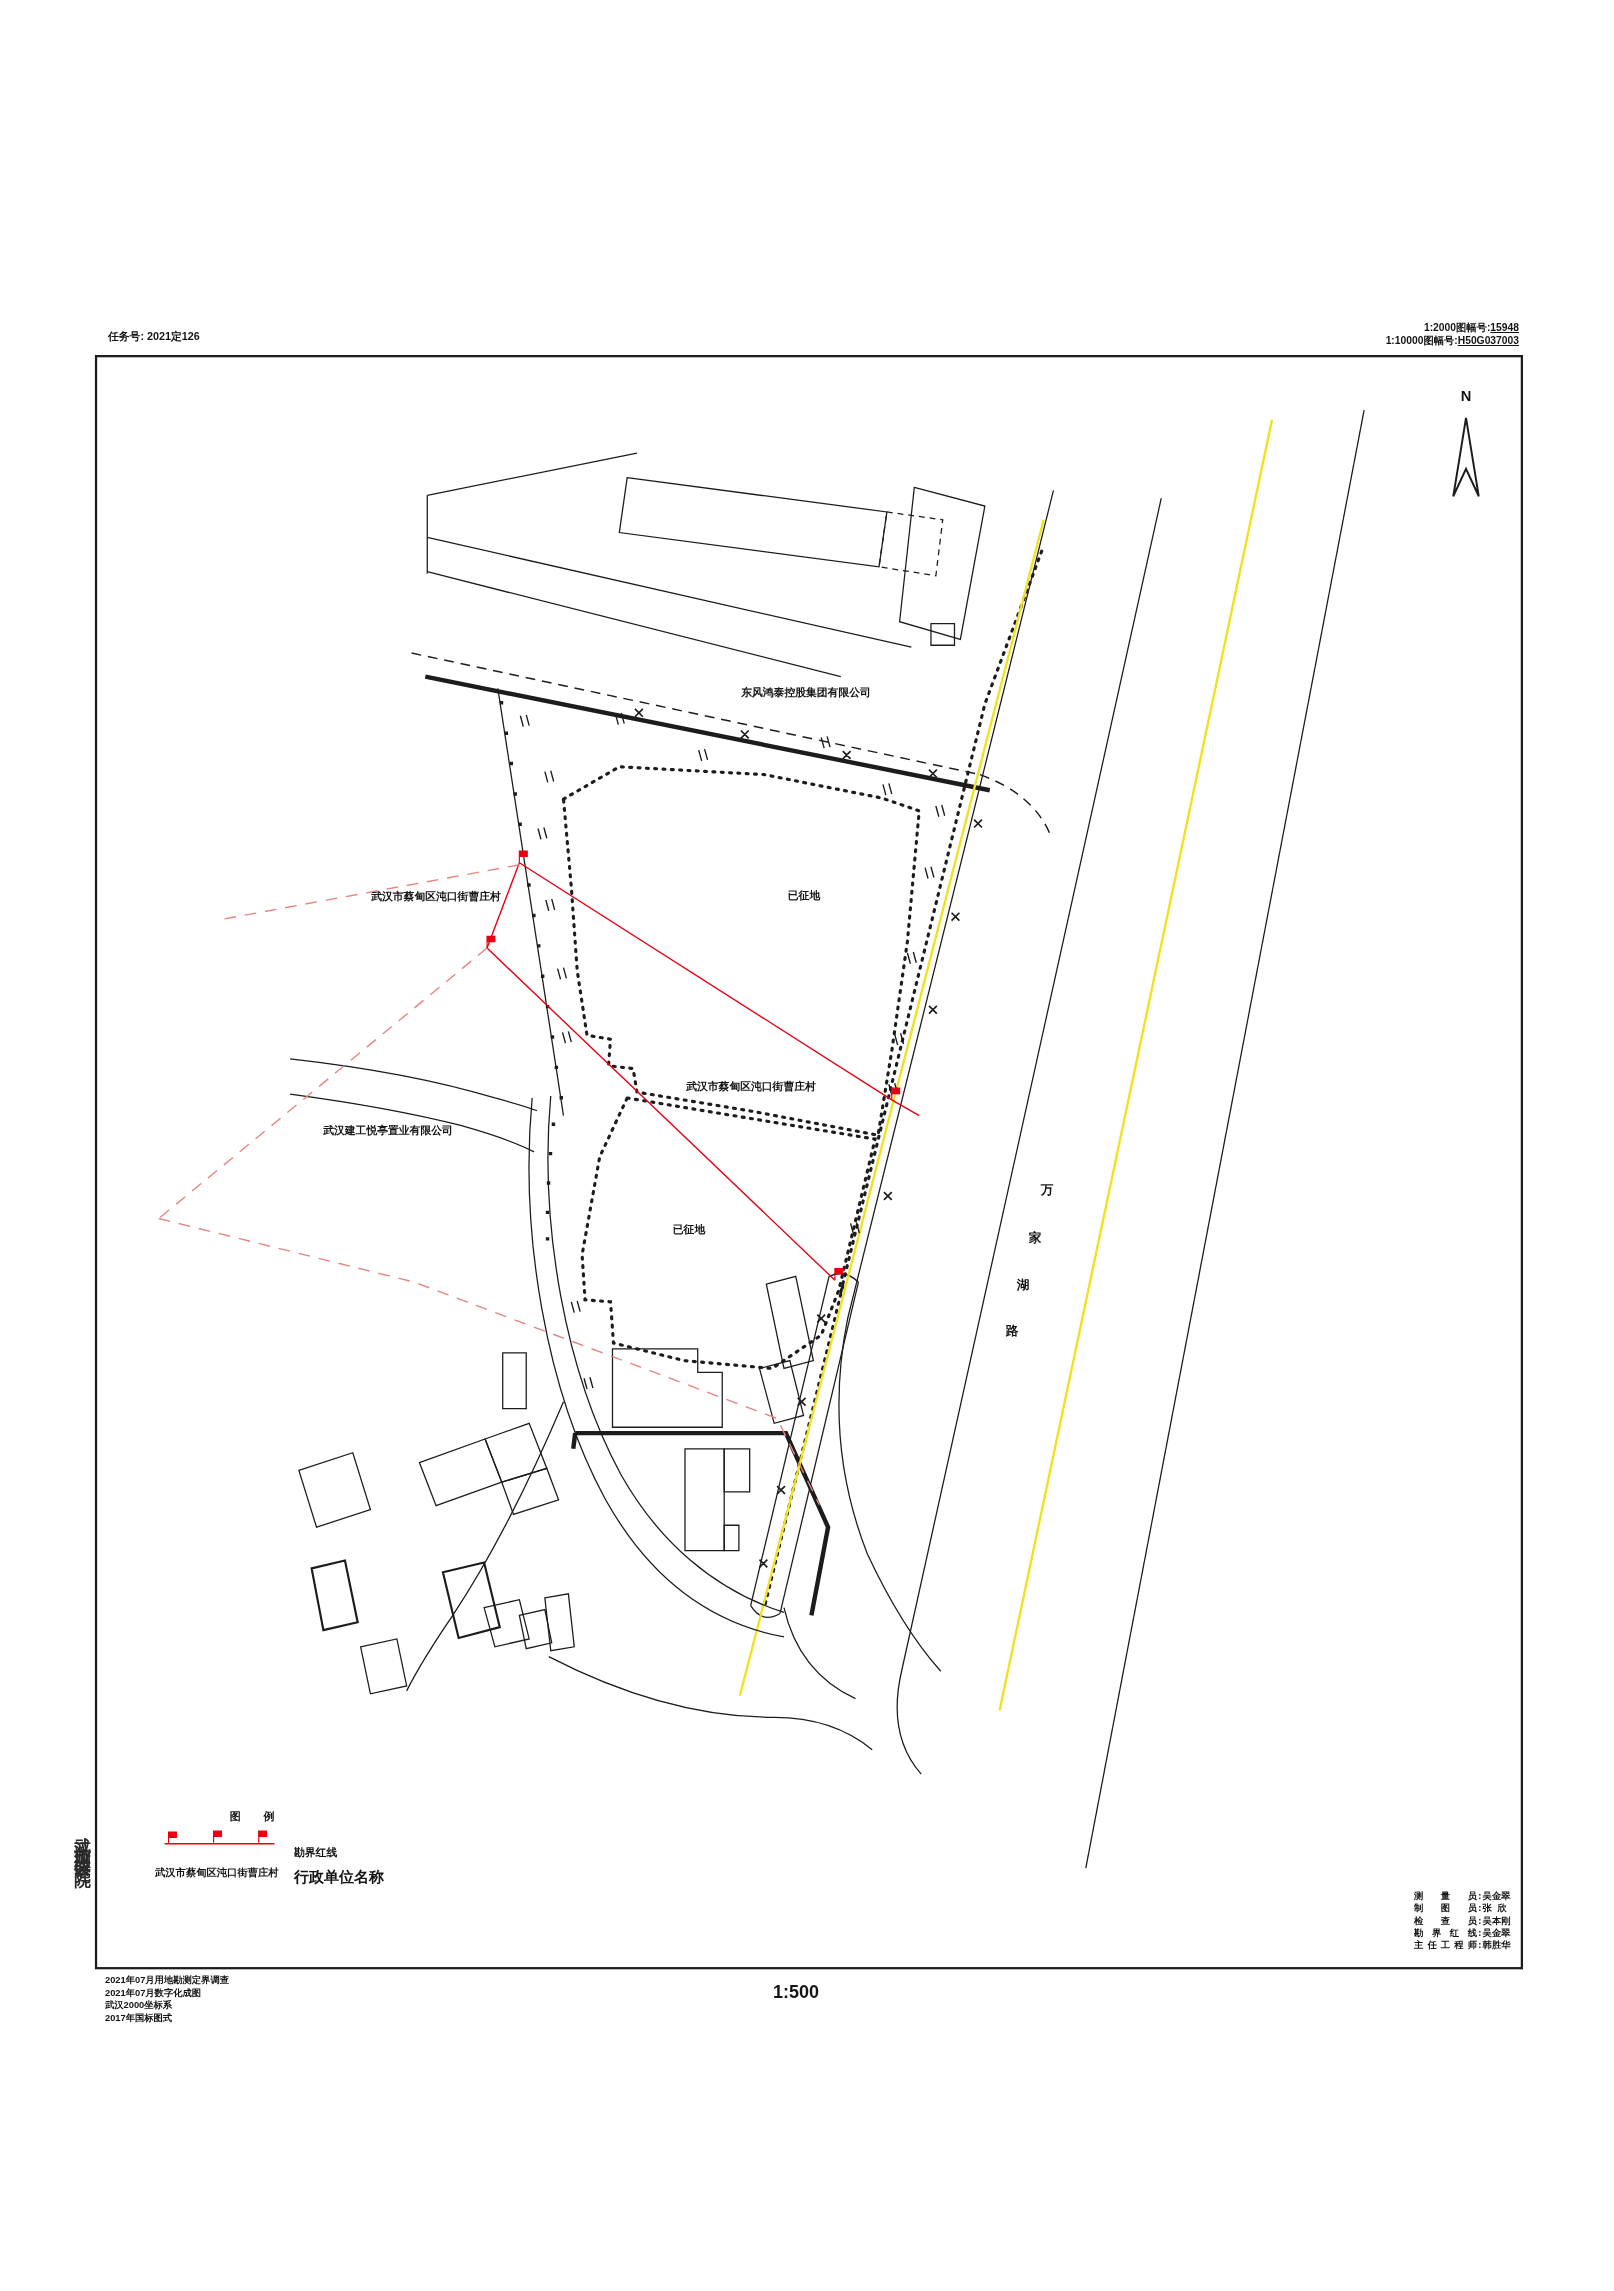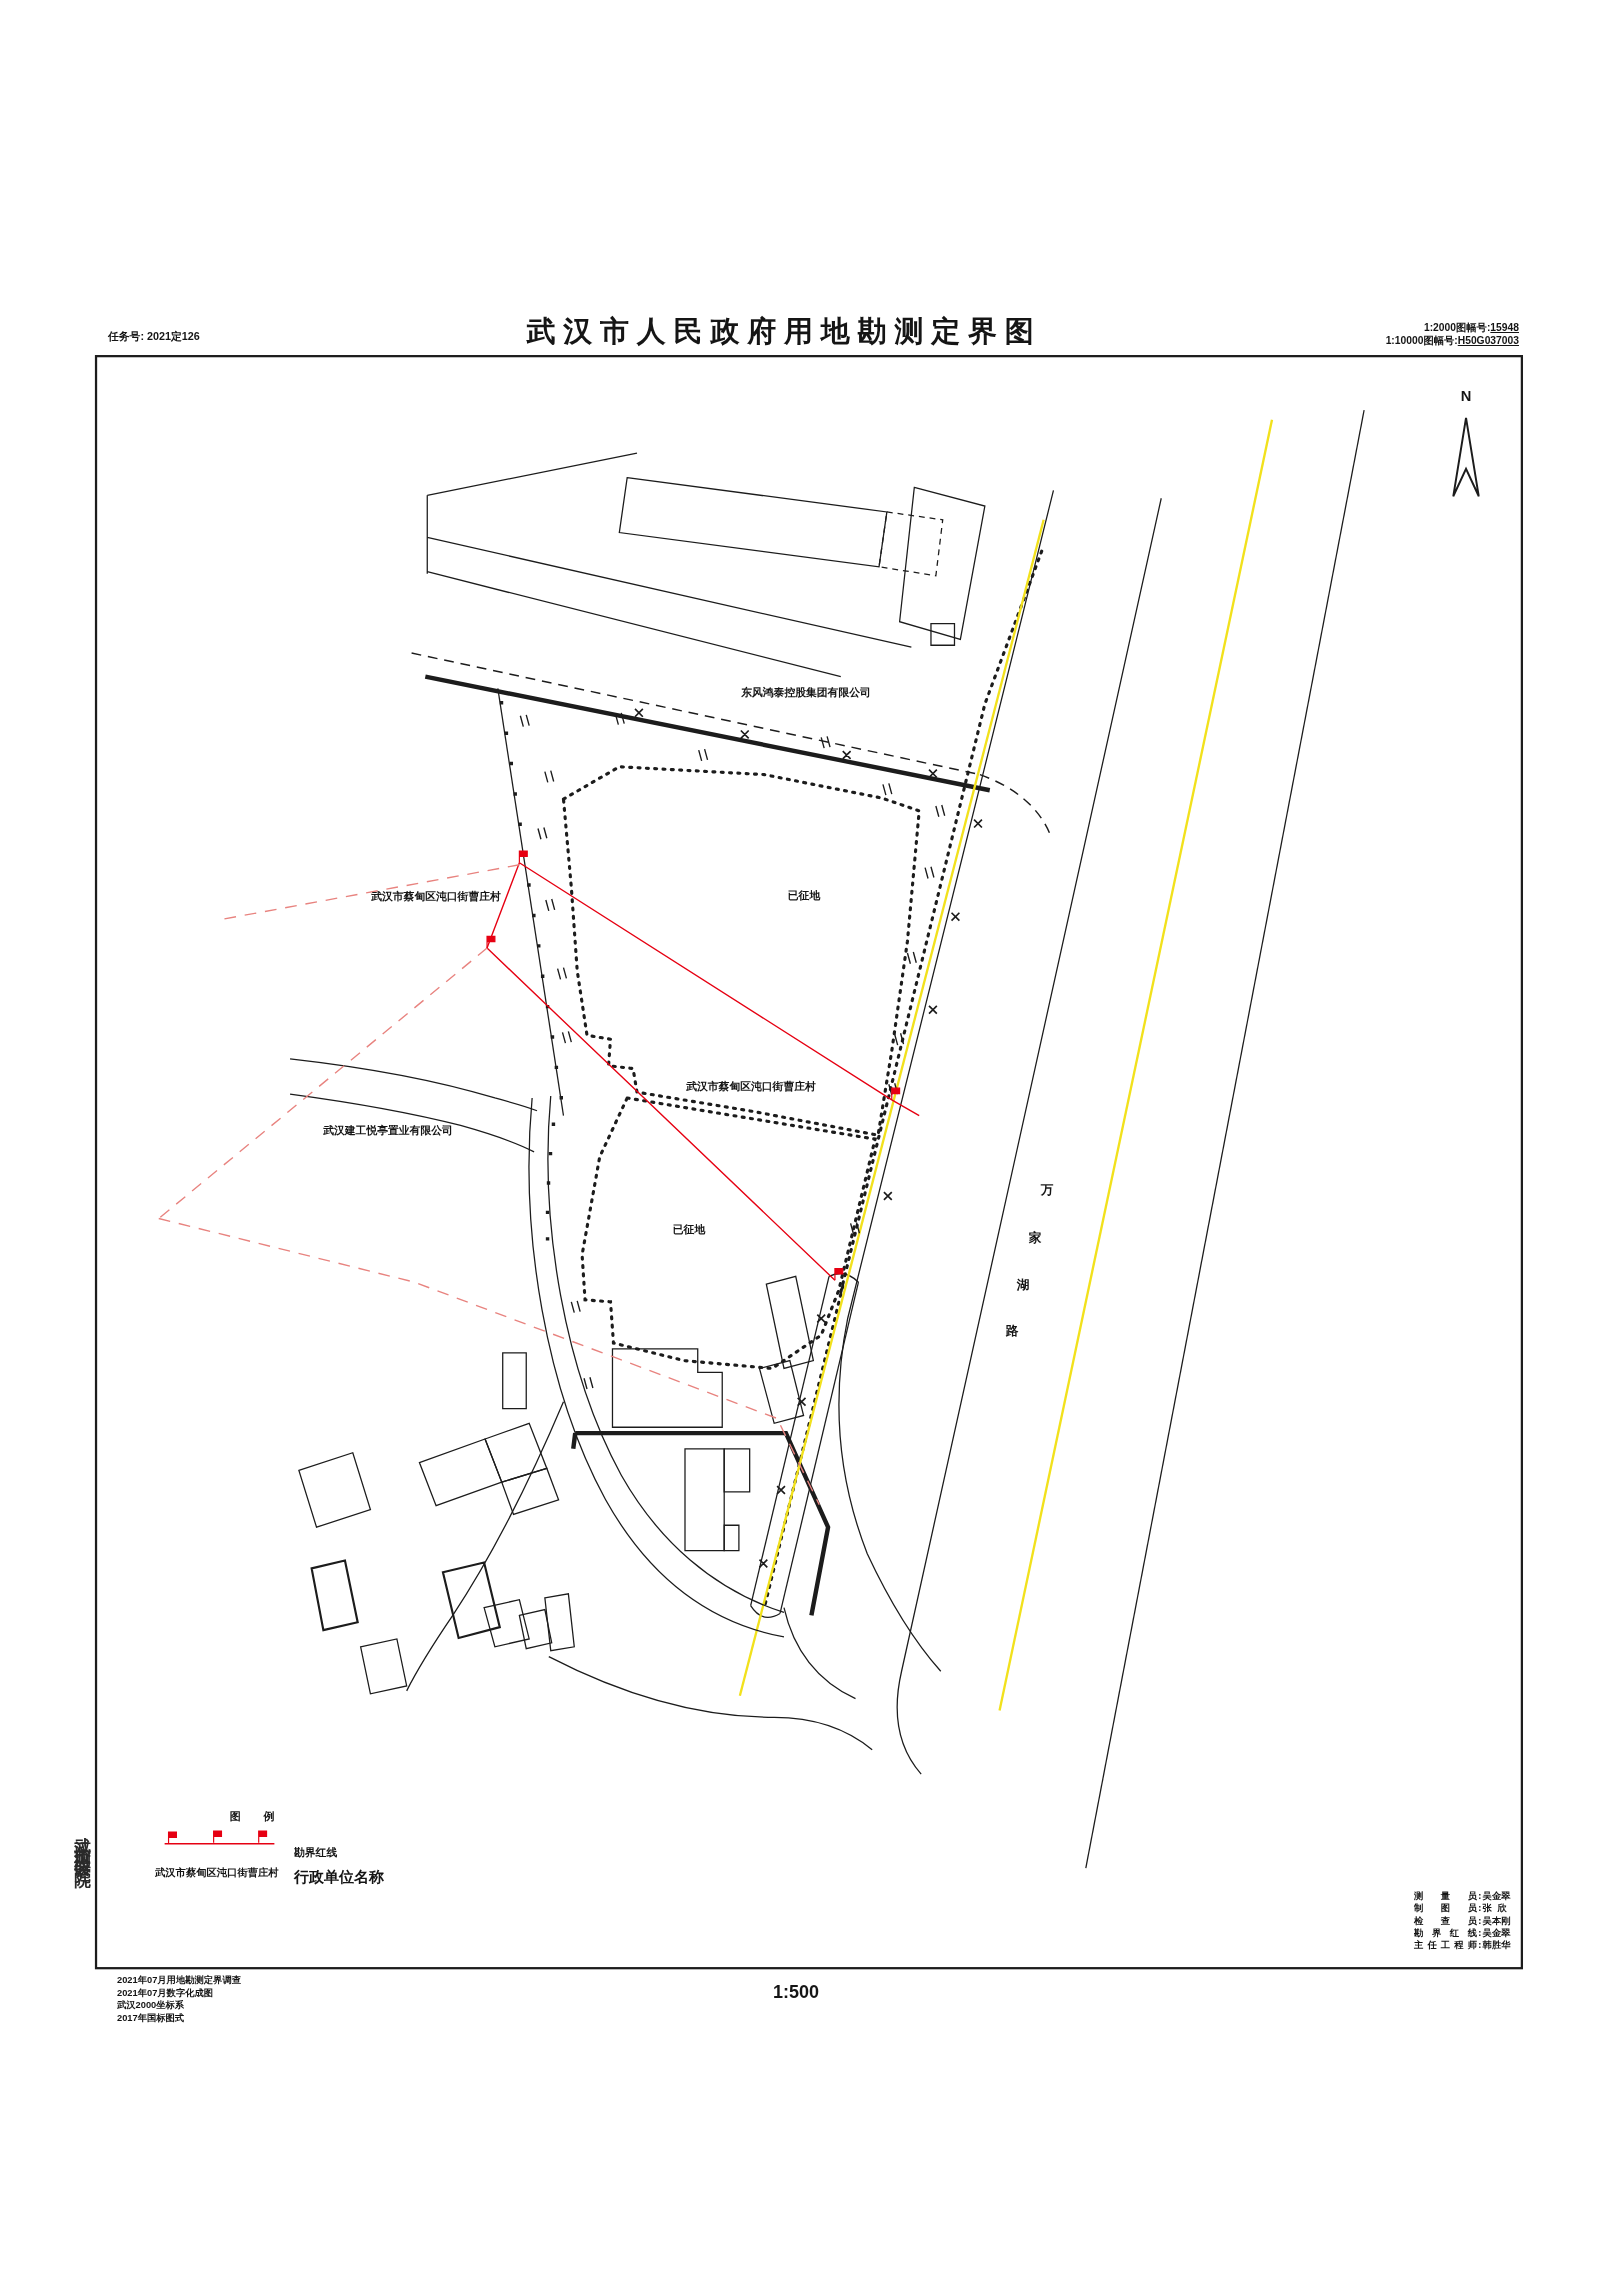--- a/index.html
+++ b/index.html
@@ -172,21 +172,20 @@
     <g>
       <path class="red-ln" d="M168 1881 L280 1881"></path>
       <path class="flag" d="M172 1881v-12h8v5.5h-8z M218 1880v-12h8v5.5h-8z M264 1880v-12h8v5.5h-8z"></path>
     </g>
 
     <path class="narrow" d="M1496 426 L1483 506 L1496 478 L1509 506 Z"></path>
   </svg>
 
   <div class="lbl task" style="left:108px;top:330px;">任务号: 2021定126</div>
 
-  <div class="lbl ctr title" style="left:784px;top:312px;">武汉市人民政府用地勘测定界图</div>
 
   <div class="lbl sheet" style="right:95px;top:321px;">
     <span>1:2000图幅号:</span><span class="num">15948</span>
   </div>
   <div class="lbl sheet" style="right:95px;top:334px;">
     <span>1:10000图幅号:</span><span class="num">H50G037003</span>
   </div>
 
   <div class="lbl ctr north-n" style="left:1466px;top:388px;">N</div>
 
@@ -202,21 +201,21 @@
   <div class="lbl ctr roadchar" style="left:1023px;top:1277px;">湖</div>
   <div class="lbl ctr roadchar" style="left:1012px;top:1323px;">路</div>
 
   <div class="lbl ctr legend-t" style="left:257px;top:1809px;">图 例</div>
   <div class="lbl legend-red" style="left:294px;top:1838px;margin-top:8px;">勘界红线</div>
   <div class="lbl legend-admin" style="left:155px;top:1866px;">武汉市蔡甸区沌口街曹庄村</div>
   <div class="lbl legend-adminlab" style="left:294px;top:1868px;">行政单位名称</div>
 
   <div class="agency" style="left:71px;top:1823px;height:157px;">武汉市测绘研究院</div>
 
-  <div class="notes" style="left:105px;top:1974px;margin-left:12px;">
+  <div class="notes" style="left:105px;top:1974px;">
     <div>2021年07月用地勘测定界调查</div>
     <div>2021年07月数字化成图</div>
     <div>武汉2000坐标系</div>
     <div>2017年国标图式</div>
   </div>
 
   <div class="lbl ctr scale" style="left:796px;top:1982px;">1:500</div>
 
   <div class="credits" style="left:1414px;top:1891px;font-family:Liberation Mono, monospace;">
     <span class="cr-row">

